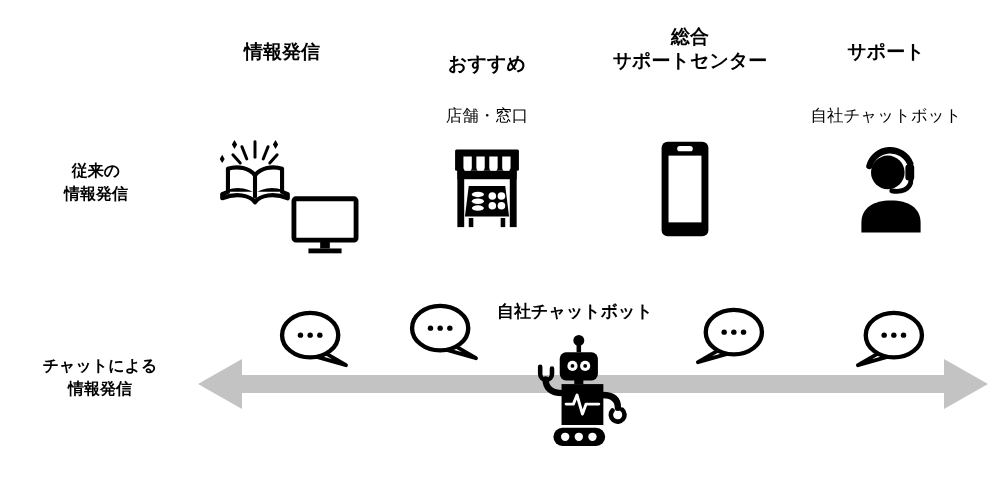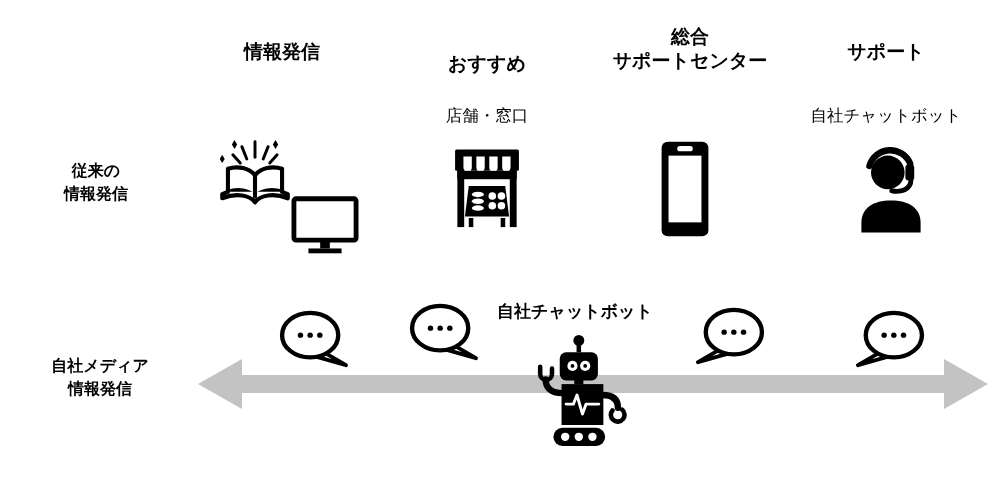--- a/index.html
+++ b/index.html
@@ -31,21 +31,21 @@
   <div class="abs center header" style="left:377px; top:36px; width:220px; height:56px;">おすすめ</div>
   <div class="abs center header" style="left:580px; top:18px; width:220px; height:62px;">総合
 サポートセンター</div>
   <div class="abs center header" style="left:776px; top:24px; width:220px; height:56px;">サポート</div>
 
   <div class="abs center channel" style="left:377px; top:103px; width:220px; height:26px;">店舗・窓口</div>
   <div class="abs center channel" style="left:776px; top:103px; width:220px; height:26px;">自社チャットボット</div>
 
   <div class="abs center rowlabel" style="left:2px; top:153px; width:188px; height:58px;">従来の
 情報発信</div>
-  <div class="abs center rowlabel" style="left:2px; top:348px; width:196px; height:58px;">自社メディア
+  <div class="abs center rowlabel" style="left:2px; top:348px; width:196px; height:58px;">チャットによる
 情報発信</div>
 
   <div class="abs" style="left:214px; top:134px; width:150px; height:122px;">
     <svg class="abs" style="left:0; top:0;" width="82" height="86" viewBox="0 0 100 96">
       <g stroke="#000" stroke-width="3.6" stroke-linecap="round">
         <line x1="50" y1="24" x2="50" y2="5"></line>
         <line x1="40" y1="26" x2="34" y2="11"></line>
         <line x1="60" y1="26" x2="66" y2="11"></line>
         <line x1="32" y1="31" x2="23" y2="21"></line>
         <line x1="68" y1="31" x2="77" y2="21"></line>

